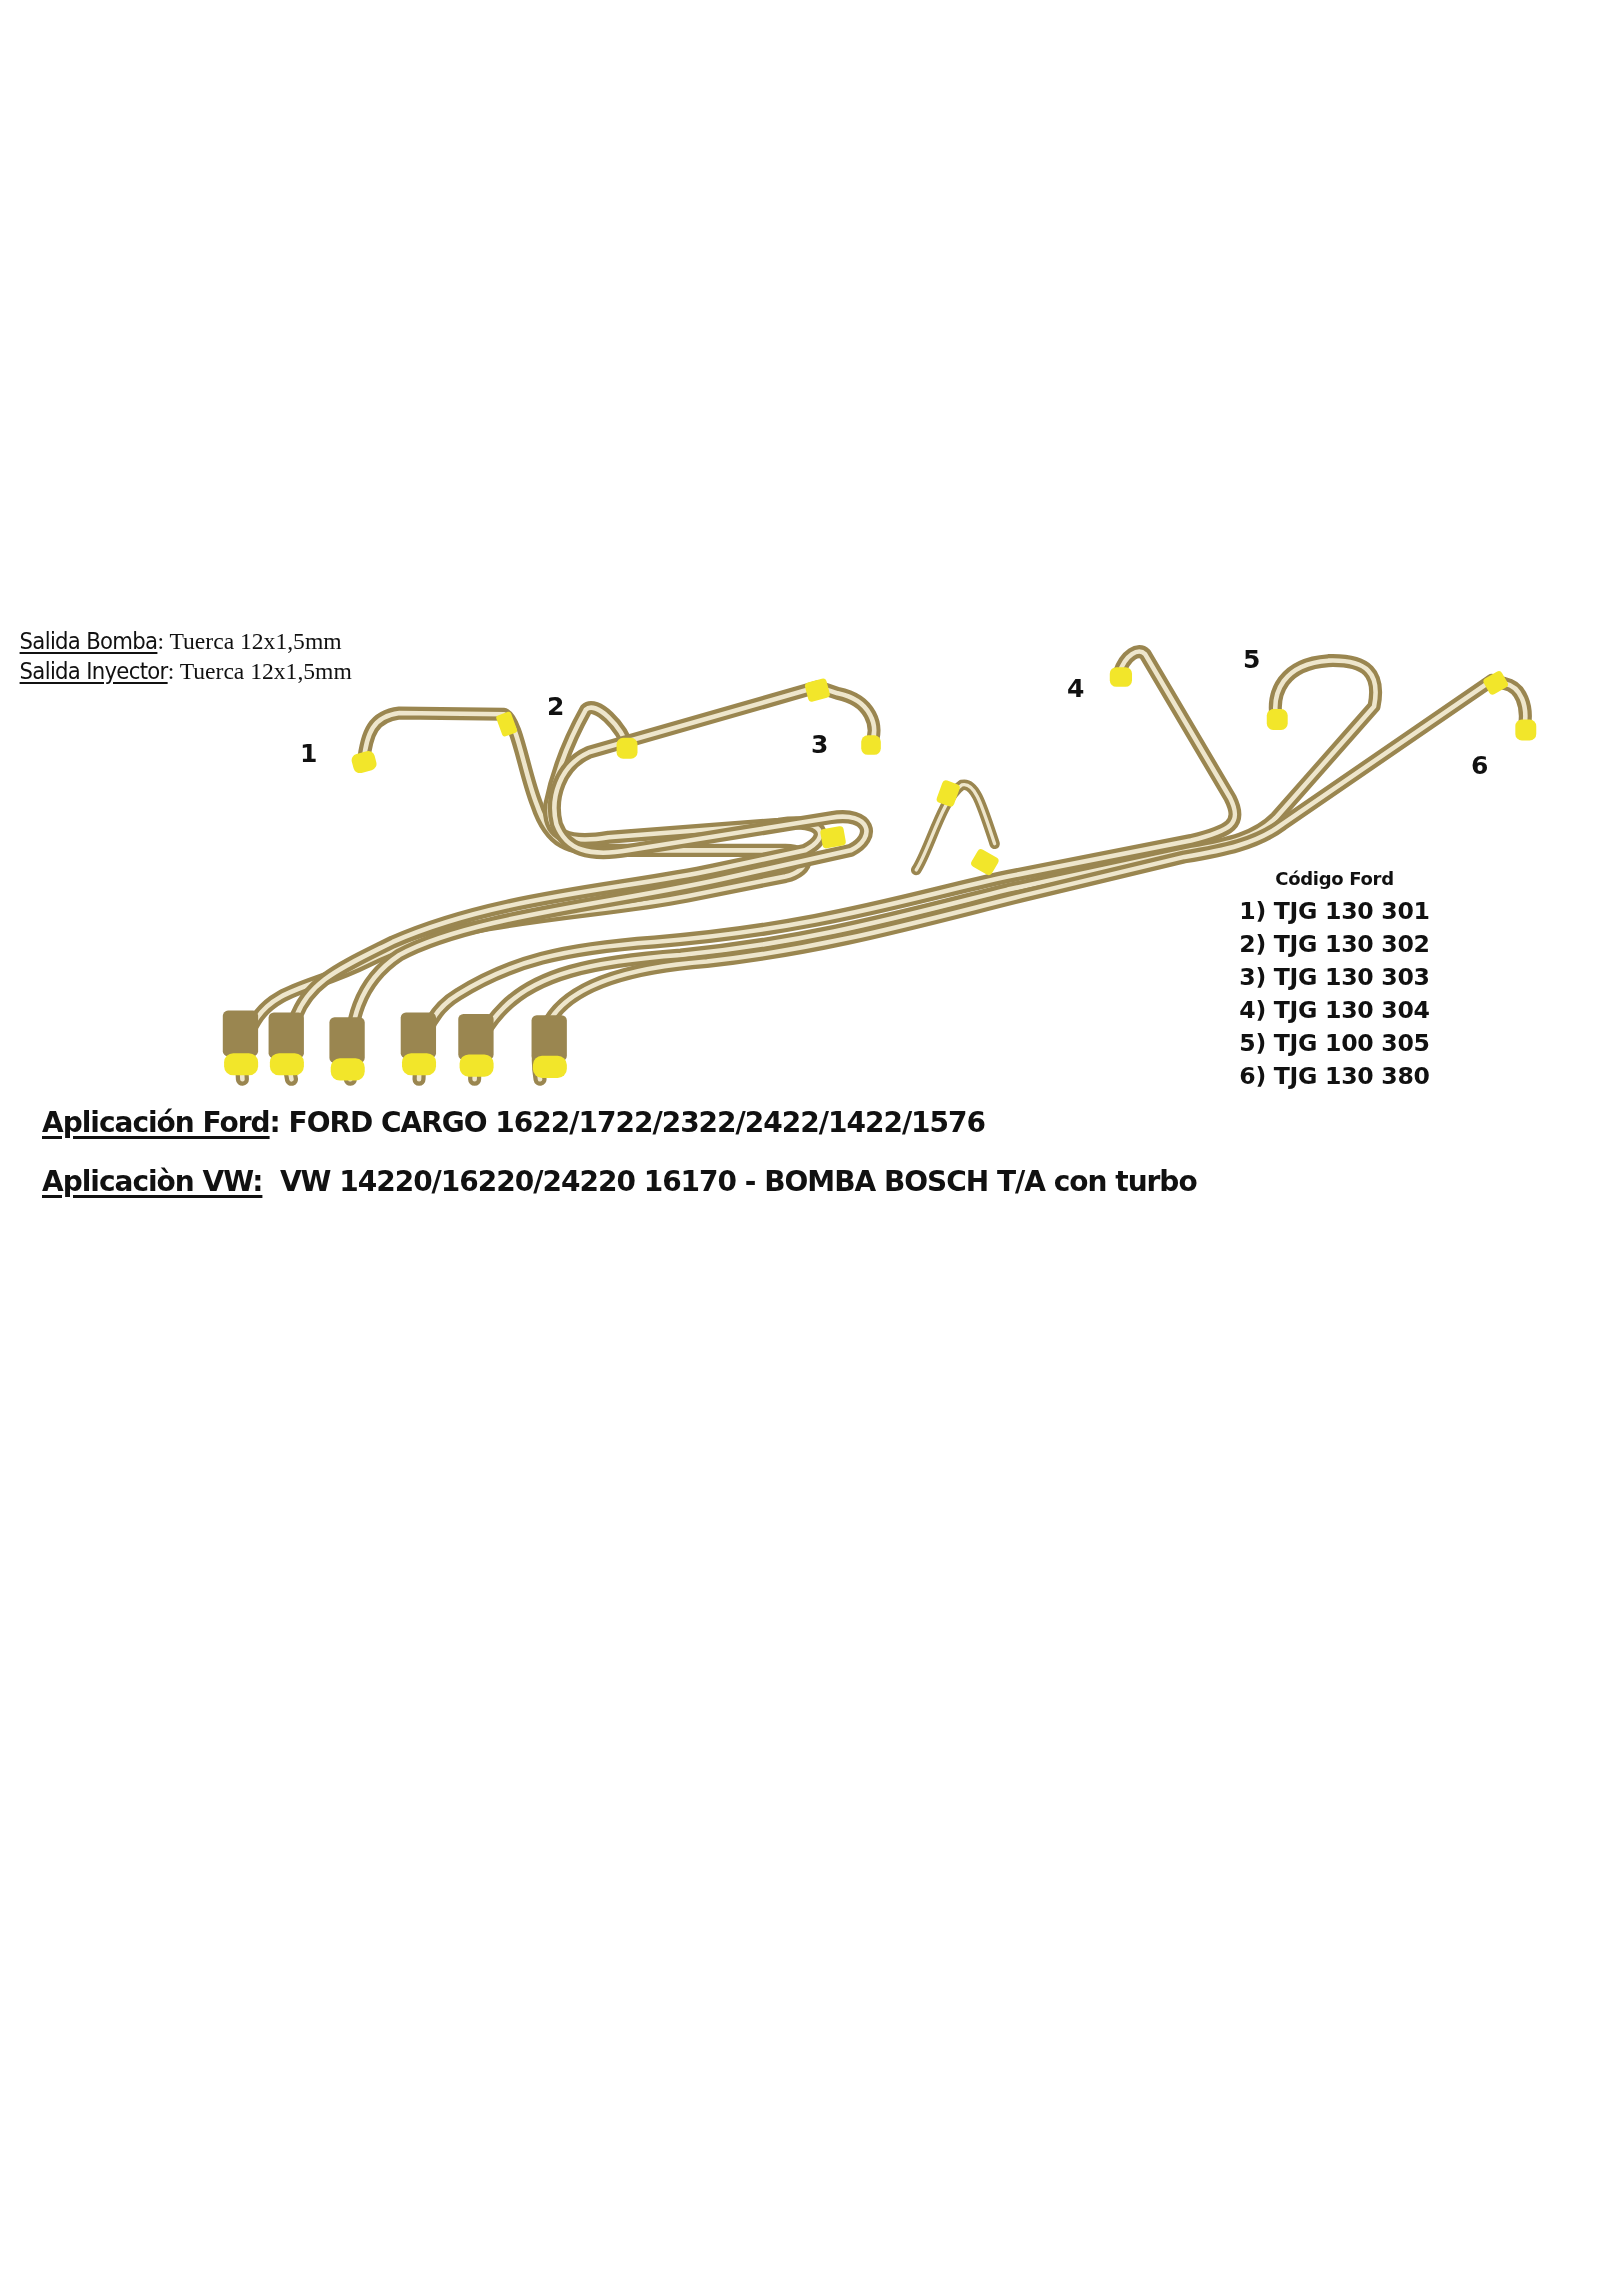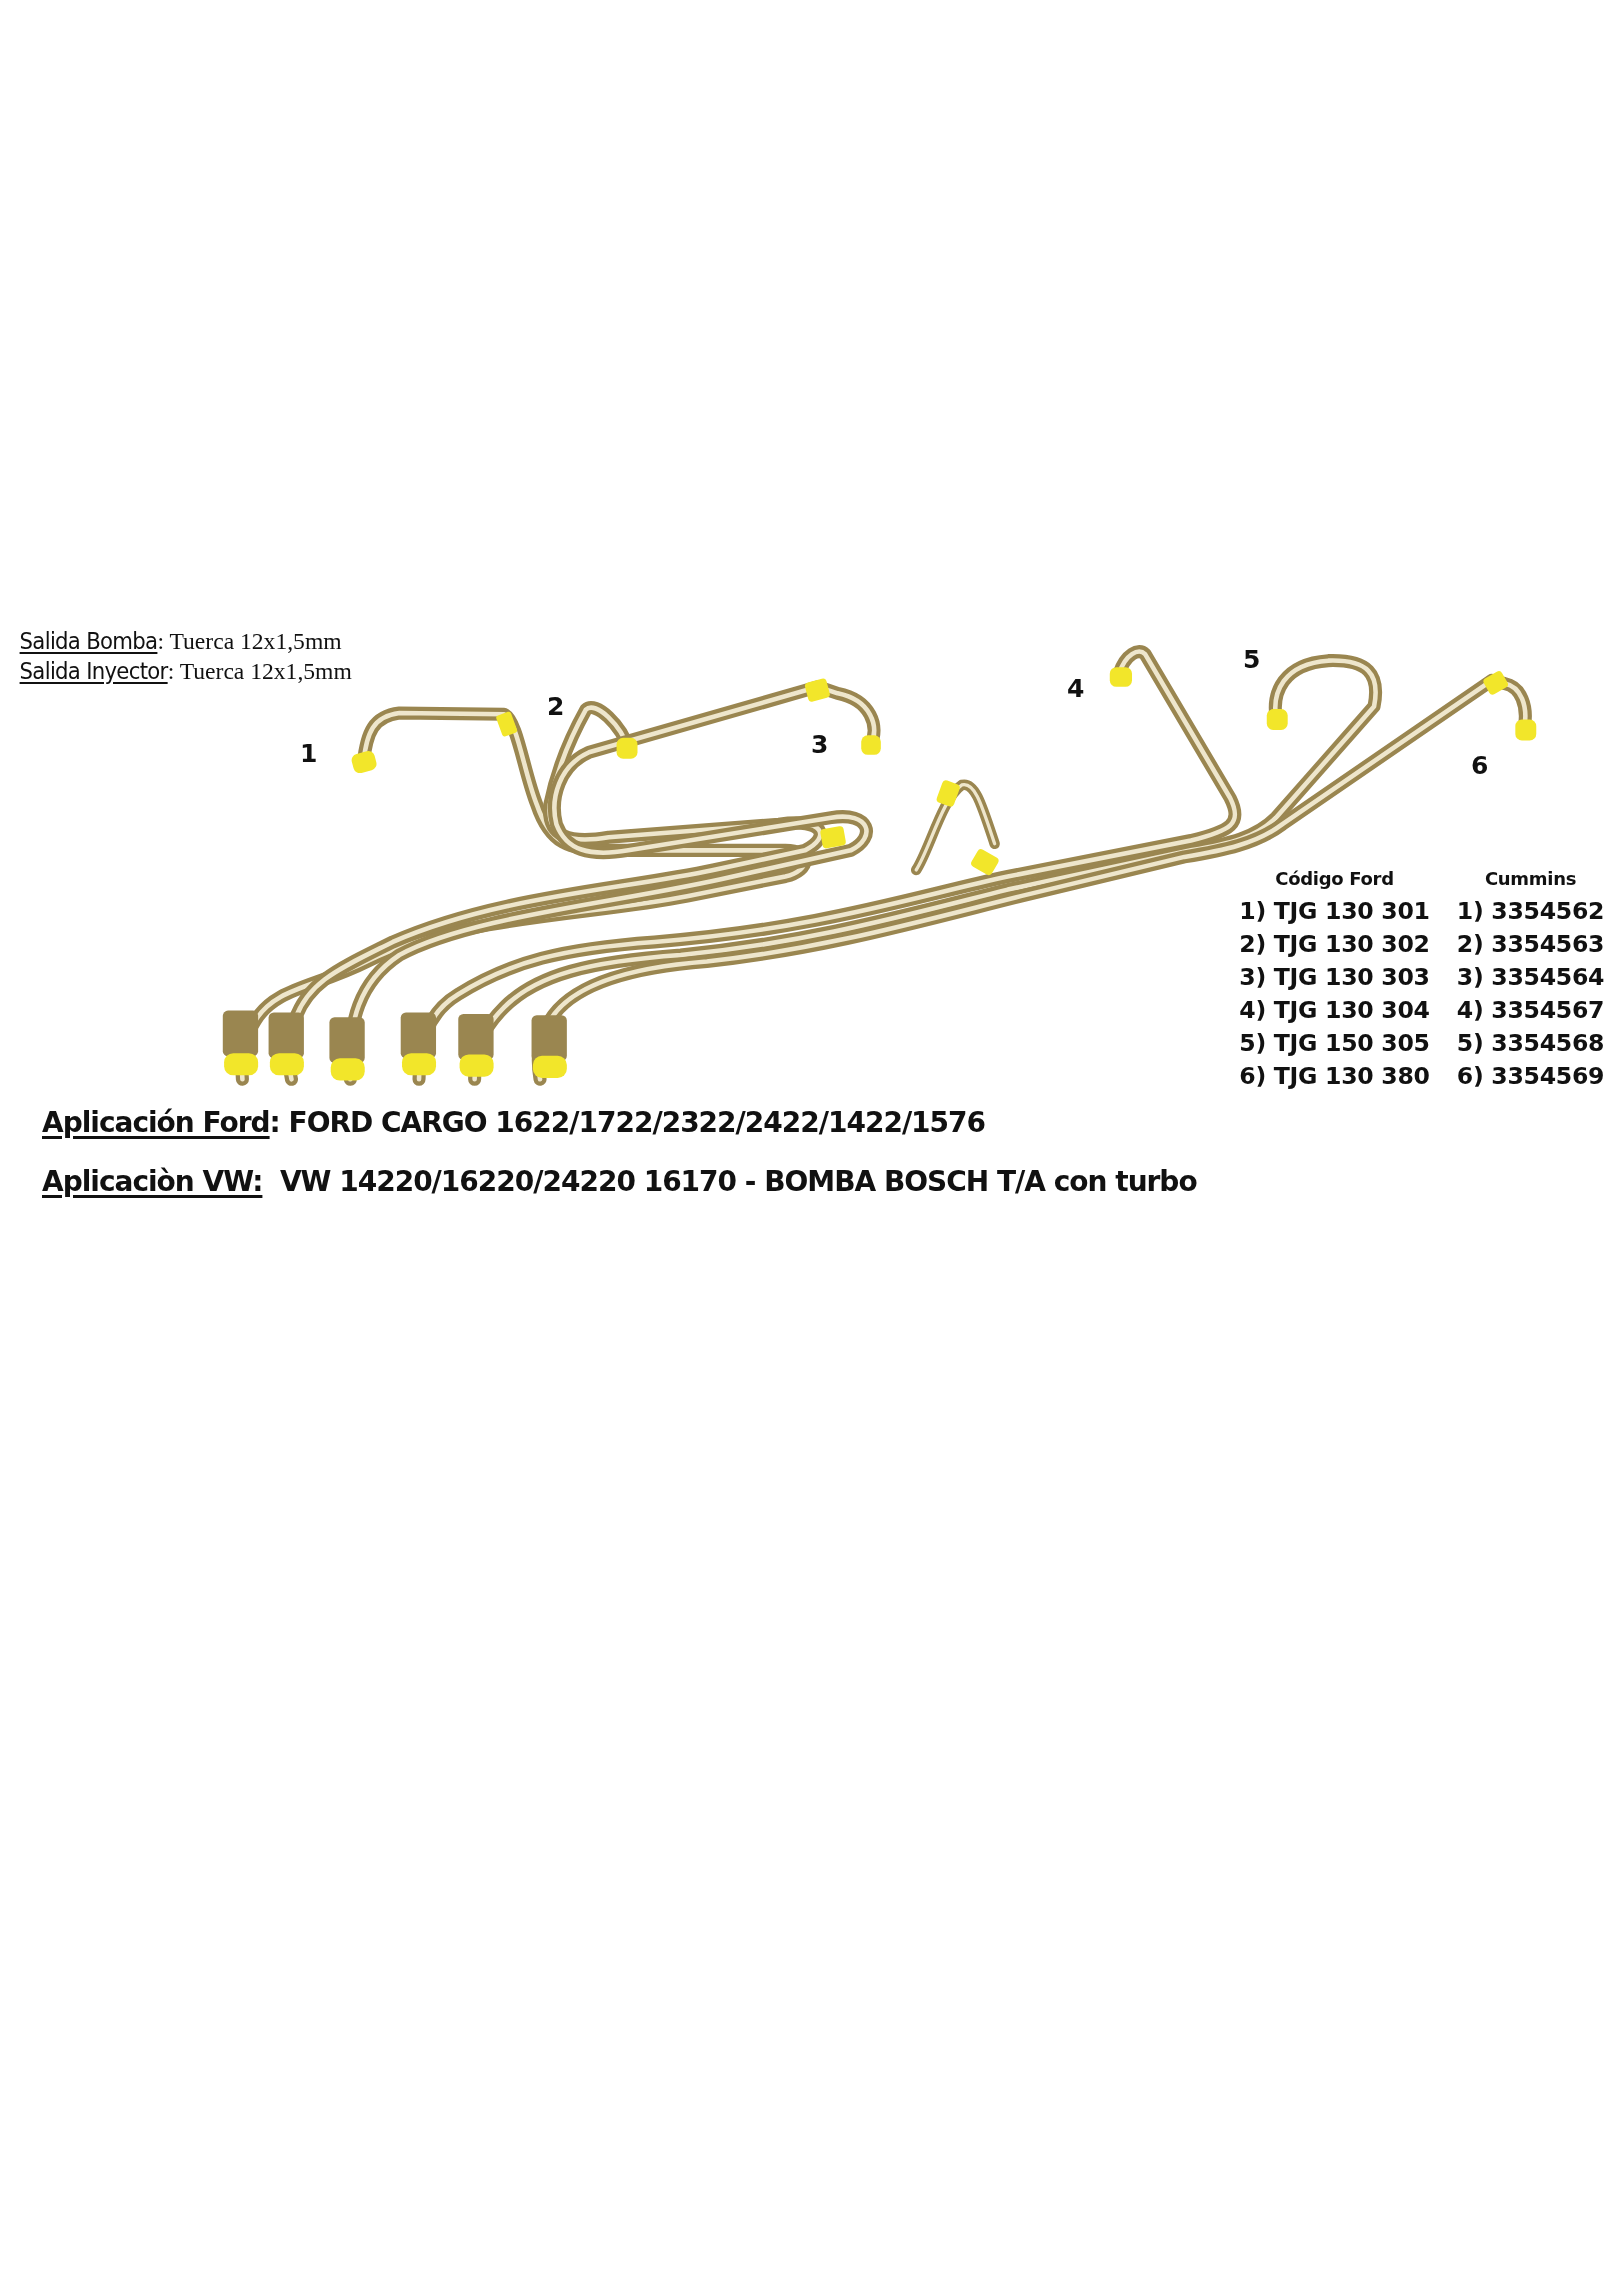--- a/index.html
+++ b/index.html
@@ -98,31 +98,22 @@
 <div class="abs num" style="left:1243px; top:645px;">5</div>
 <div class="abs num" style="left:1471px; top:751px;">6</div>
 
 <div class="abs codes" style="left:1230px; top:862px; width:393px; height:236px;">
   <div class="col" style="left:0; width:209px; text-align:center;">
     <span class="row hdr">Código Ford</span>
     <span class="row">1) TJG 130 301</span>
     <span class="row">2) TJG 130 302</span>
     <span class="row">3) TJG 130 303</span>
     <span class="row">4) TJG 130 304</span>
-    <span class="row">5) TJG 150 305</span>
+    <span class="row">5) TJG 100 305</span>
     <span class="row">6) TJG 130 380</span>
-  </div>
-  <div class="col" style="left:222px; width:157px; text-align:center;">
-    <span class="row hdr">Cummins</span>
-    <span class="row">1) 3354562</span>
-    <span class="row">2) 3354563</span>
-    <span class="row">3) 3354564</span>
-    <span class="row">4) 3354567</span>
-    <span class="row">5) 3354568</span>
-    <span class="row">6) 3354569</span>
   </div>
 </div>
 
 <div class="abs app" style="top:1106px;">
   <span class="lbl">Aplicación Ford</span><span>: FORD CARGO 1622/1722/2322/2422/1422/1576</span>
 </div>
 <div class="abs app" style="top:1153px;margin-top:12px;">
   <span class="lbl">Aplicaciòn VW:</span><span style="white-space:pre;">  VW 14220/16220/24220 16170 - BOMBA BOSCH T/A con turbo</span>
 </div>
 

